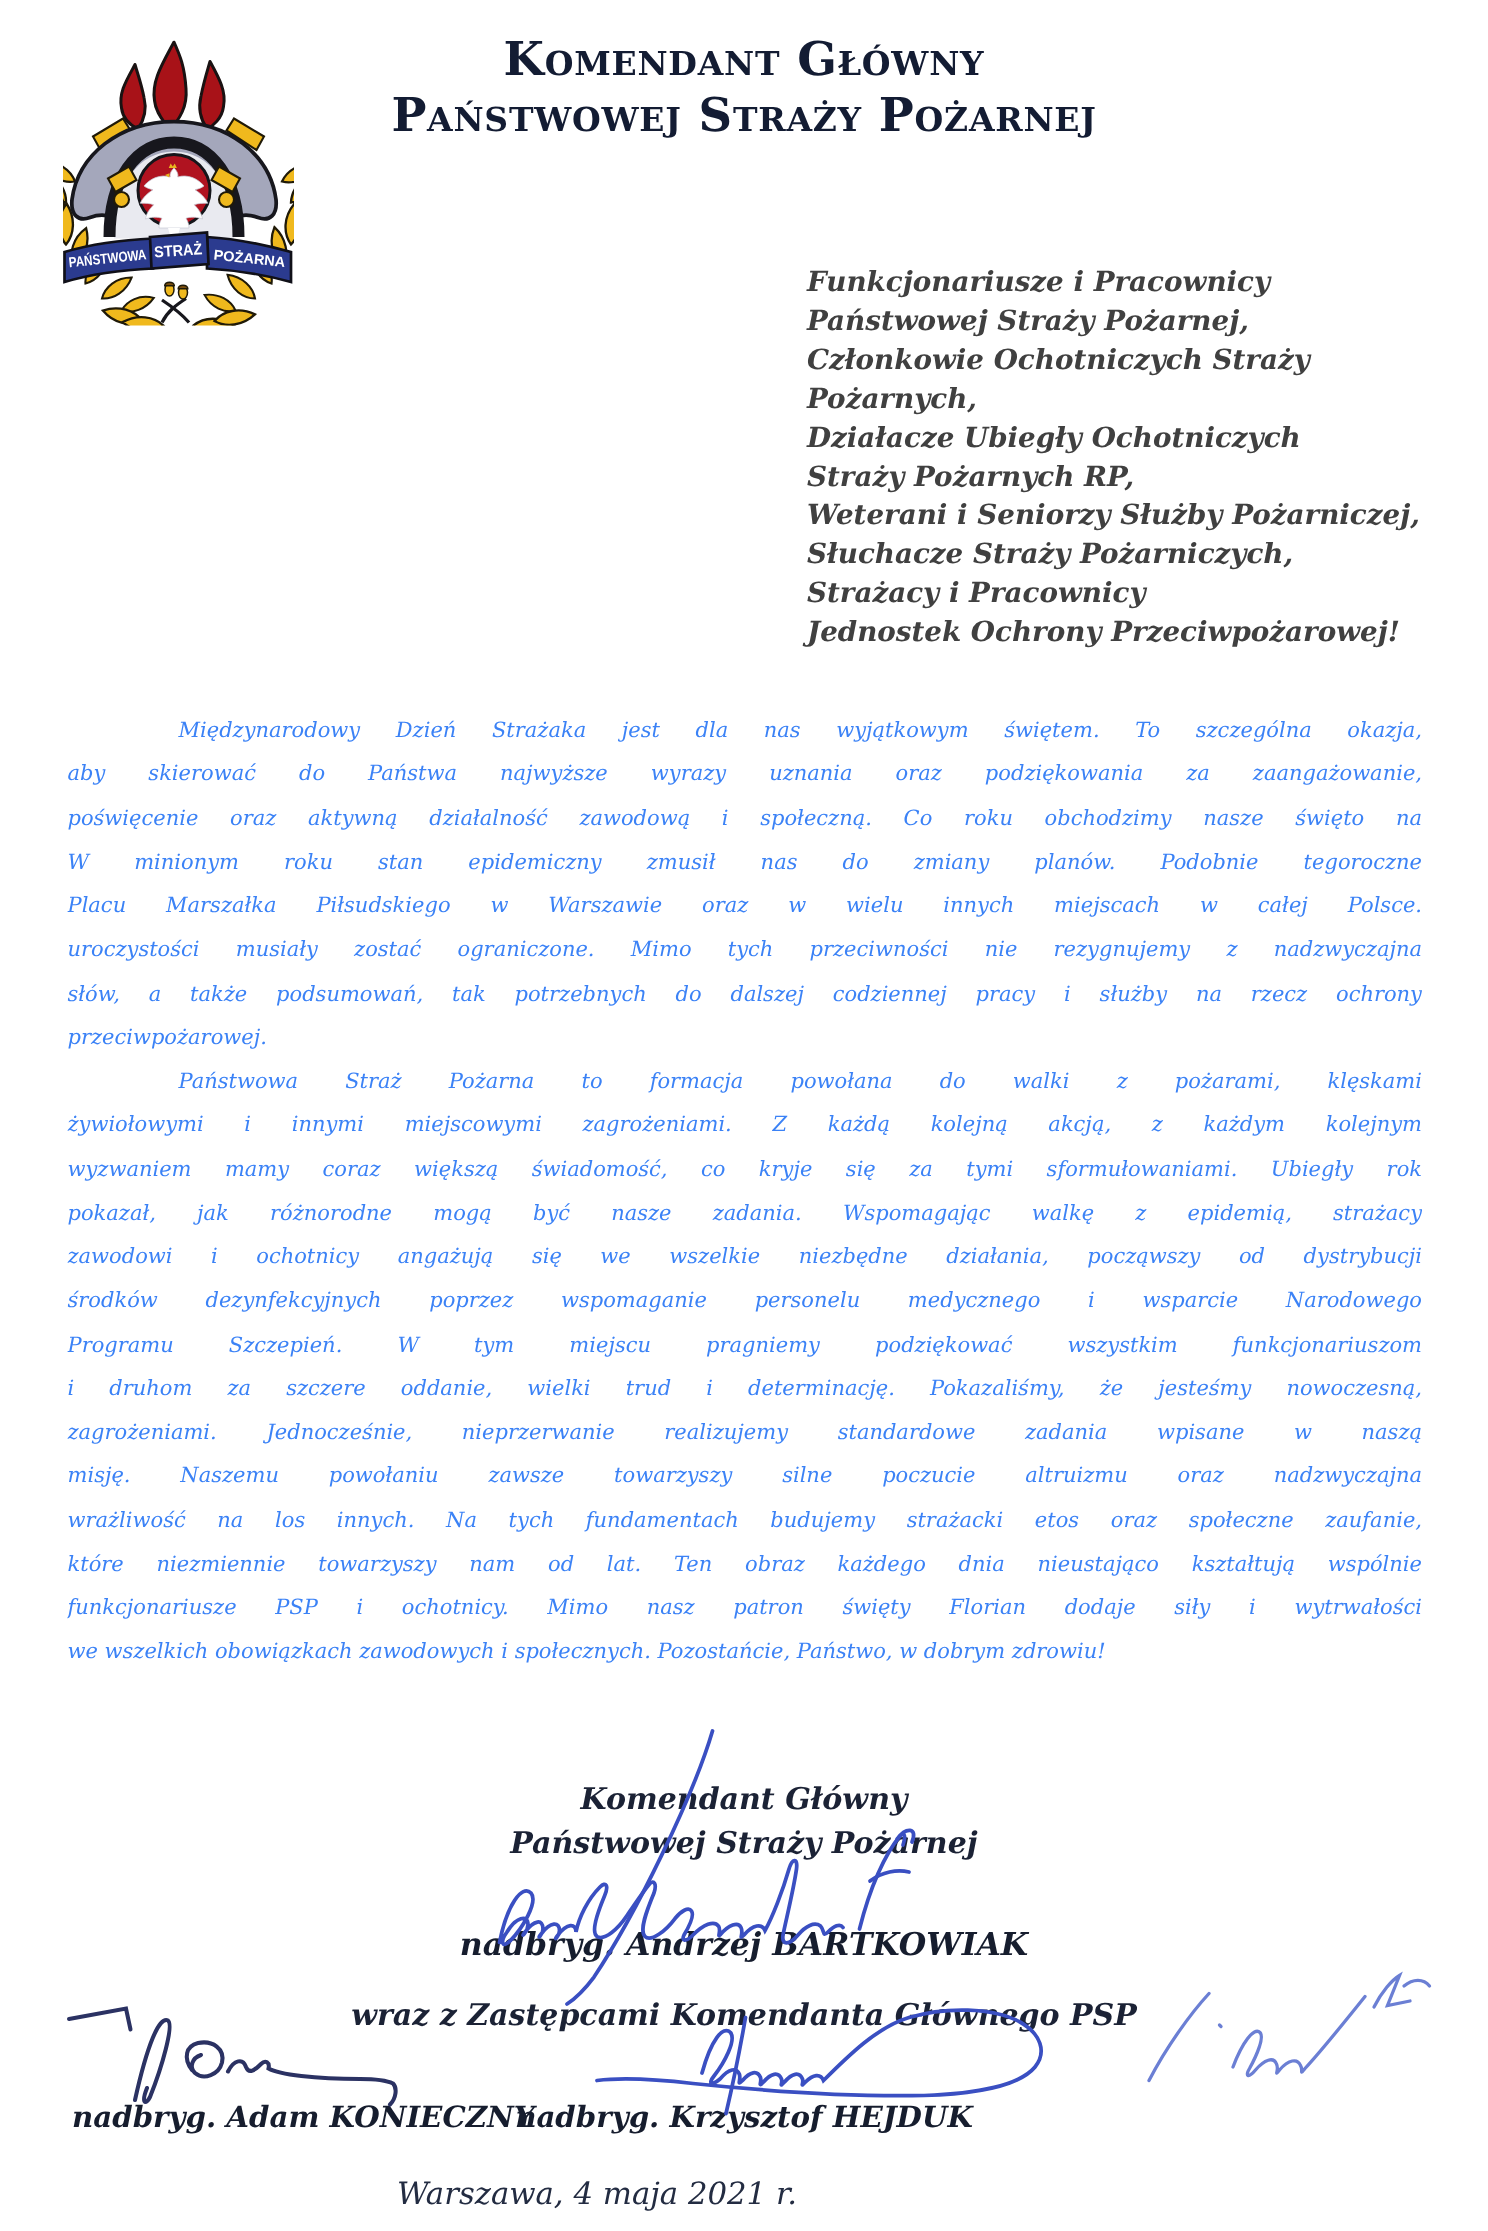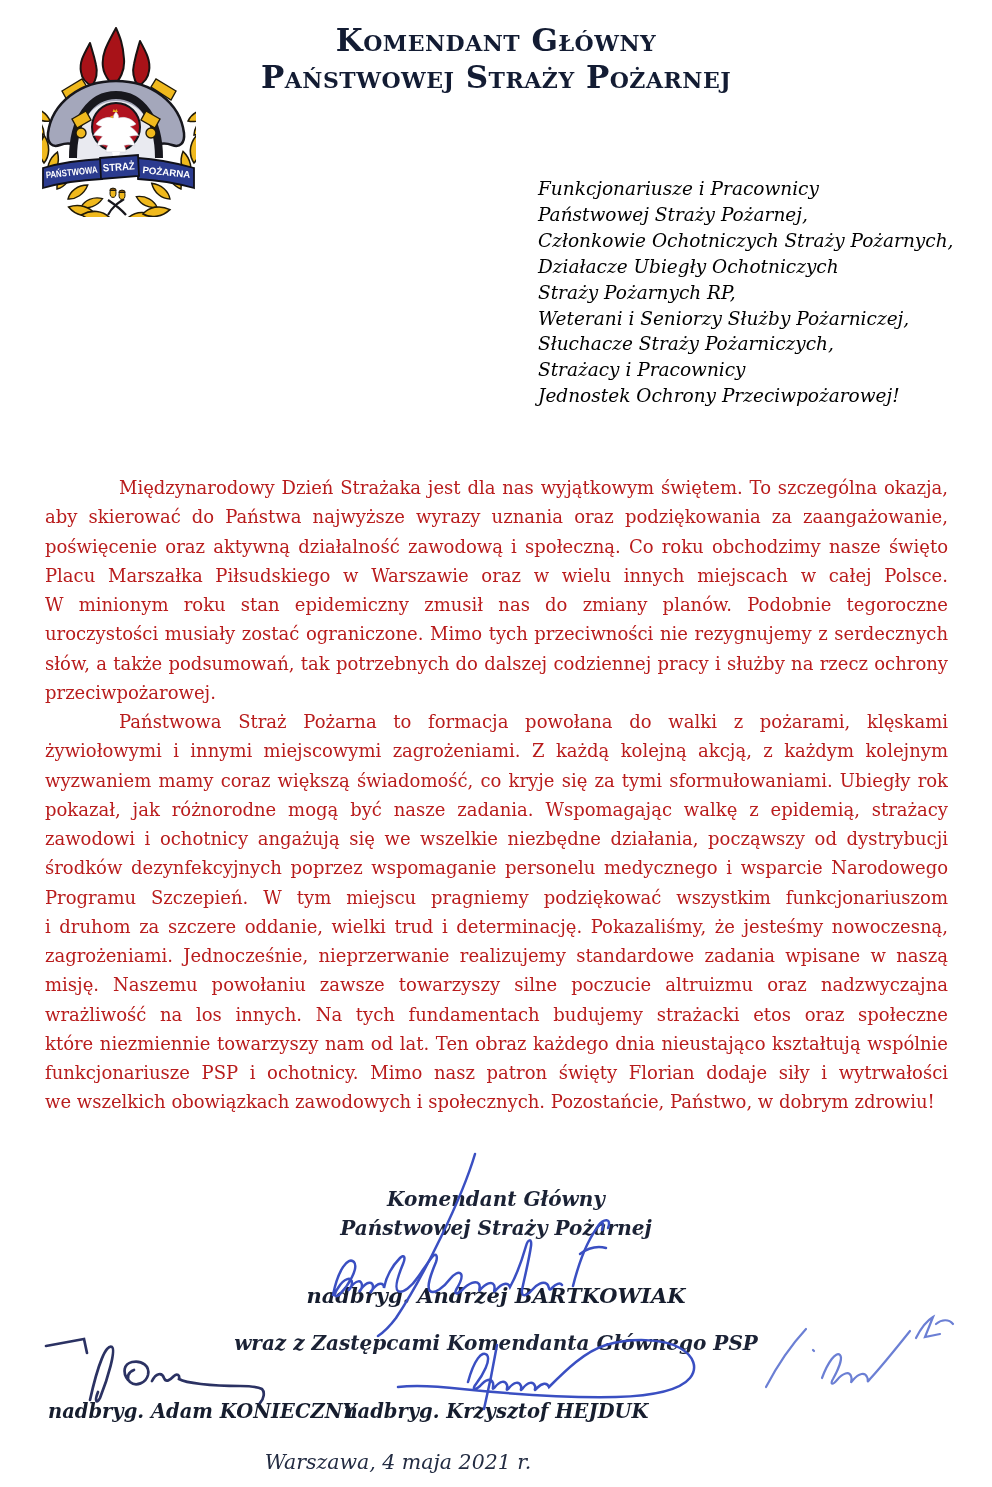--- a/index.html
+++ b/index.html
@@ -7,25 +7,25 @@
         font-family:"DejaVu Serif", serif;}
 
   
   .emblem{position:absolute;left:42px;top:27px;width:154px;height:190px;}
   .header{position:absolute;top:22px;left:0;width:992px;text-align:center;
           color:#131c33;font-weight:bold;font-variant:small-caps;}
   .header .h1{font-size:31px;line-height:37px;letter-spacing:0.5px;}
 
   
   .addressee{position:absolute;left:538px;top:176px;width:430px;
-             font-weight:normal;font-style:italic;font-size:18.5px;line-height:25.9px;color:#000000;}
+             font-weight:bold;font-style:italic;font-size:18.5px;line-height:25.9px;color:#404040;}
 
   
   .body-text{position:absolute;left:45px;top:473px;width:903px;
-             font-size:18px;line-height:29.25px;color:#b91c1c;}
+             font-style:italic;font-size:14px;line-height:29.25px;color:#3b82f6;}
   .bl{text-align:justify;text-align-last:justify;height:29.25px;overflow:hidden;}
   .bl.last{text-align:center;text-align-last:left;}
   .indent{text-indent:74px;}
 
   
   .sig-title{position:absolute;top:1185px;left:0;width:992px;text-align:center;
              font-weight:bold;font-style:italic;font-size:20px;line-height:29px;color:#1b2235;}
   .sig-name{position:absolute;top:1283px;left:0;width:992px;text-align:center;
             font-weight:bold;font-style:italic;font-size:21px;color:#161d2e;}
   .deputies-heading{position:absolute;top:1331px;left:0;width:992px;text-align:center;
@@ -141,23 +141,23 @@
     <div>Weterani i Seniorzy Służby Pożarniczej,</div>
     <div>Słuchacze Straży Pożarniczych,</div>
     <div>Strażacy i Pracownicy</div>
     <div>Jednostek Ochrony Przeciwpożarowej!</div>
   </div>
 
   <div class="body-text">
     <div class="bl indent">Międzynarodowy Dzień Strażaka jest dla nas wyjątkowym świętem. To szczególna okazja,</div>
     <div class="bl">aby skierować do Państwa najwyższe wyrazy uznania oraz podziękowania za zaangażowanie,</div>
     <div class="bl">poświęcenie oraz aktywną działalność zawodową i społeczną. Co roku obchodzimy nasze święto na</div>
+    <div class="bl">W minionym roku stan epidemiczny zmusił nas do zmiany planów. Podobnie tegoroczne</div>
     <div class="bl">Placu Marszałka Piłsudskiego w Warszawie oraz w wielu innych miejscach w całej Polsce.</div>
-    <div class="bl">W minionym roku stan epidemiczny zmusił nas do zmiany planów. Podobnie tegoroczne</div>
-    <div class="bl">uroczystości musiały zostać ograniczone. Mimo tych przeciwności nie rezygnujemy z serdecznych</div>
+    <div class="bl">uroczystości musiały zostać ograniczone. Mimo tych przeciwności nie rezygnujemy z nadzwyczajna</div>
     <div class="bl">słów, a także podsumowań, tak potrzebnych do dalszej codziennej pracy i służby na rzecz ochrony</div>
     <div class="bl last">przeciwpożarowej.</div>
     <div class="bl indent">Państwowa Straż Pożarna to formacja powołana do walki z pożarami, klęskami</div>
     <div class="bl">żywiołowymi i innymi miejscowymi zagrożeniami. Z każdą kolejną akcją, z każdym kolejnym</div>
     <div class="bl">wyzwaniem mamy coraz większą świadomość, co kryje się za tymi sformułowaniami. Ubiegły rok</div>
     <div class="bl">pokazał, jak różnorodne mogą być nasze zadania. Wspomagając walkę z epidemią, strażacy</div>
     <div class="bl">zawodowi i ochotnicy angażują się we wszelkie niezbędne działania, począwszy od dystrybucji</div>
     <div class="bl">środków dezynfekcyjnych poprzez wspomaganie personelu medycznego i wsparcie Narodowego</div>
     <div class="bl">Programu Szczepień. W tym miejscu pragniemy podziękować wszystkim funkcjonariuszom</div>
     <div class="bl">i druhom za szczere oddanie, wielki trud i determinację. Pokazaliśmy, że jesteśmy nowoczesną,</div>

